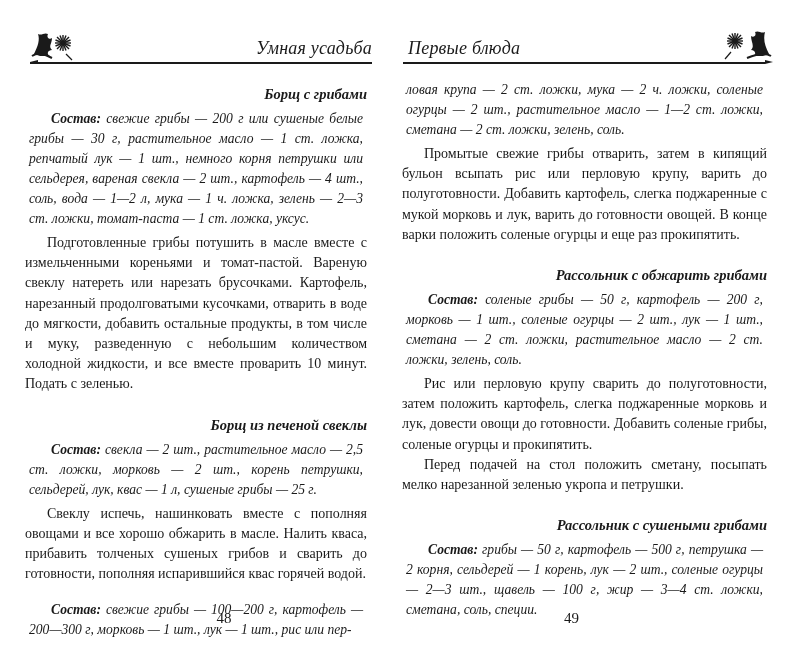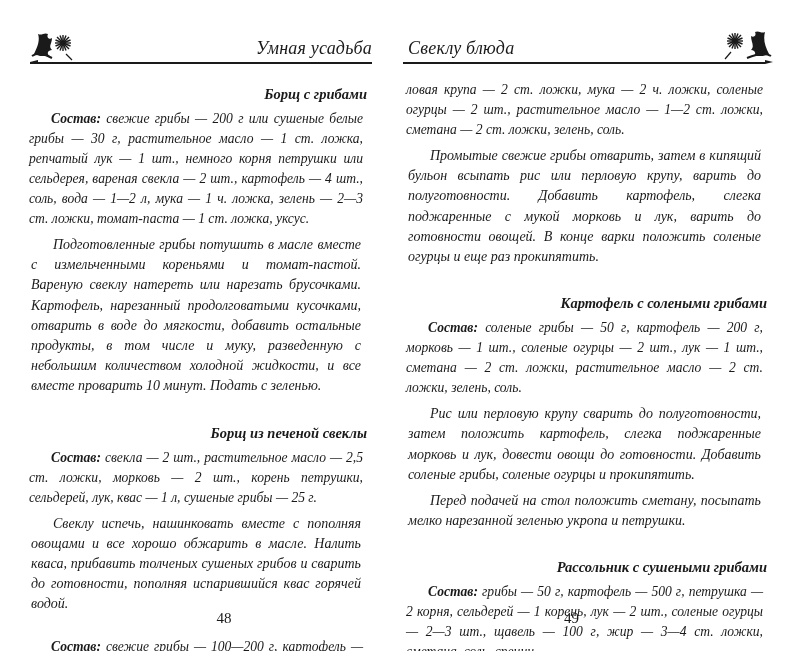--- a/index.html
+++ b/index.html
@@ -40,21 +40,21 @@
     font-family: "Liberation Serif", serif; font-size: 14.5px;
     margin: 10px 0 6px 0;
   }
   .composition {
     font-family: Liberation Serif, serif; font-style: italic; font-size: 13.6px;
     line-height: 20px; text-align: justify; text-indent: 22px; margin: 4px;
   }
   .composition .label { font-weight: bold; }
   .para {
     font-family: "Liberation Serif", serif; font-size: 14px; line-height: 20.2px;
-    text-align: justify; text-indent: 22px; margin: 6px; font-style: italic;
+    text-align: justify; text-indent: 22px; margin: 0;
   }
   .composition.cont, .para.cont { text-indent: 0; }
   .gap { height: 12px; }
 
   .page-number {
     position: absolute; top: 610px; width: 100%; text-align: center;
     font-family: "Liberation Serif", serif; font-size: 15px; margin-left: 24px;
   }
   .page.left .page-number { left: 0; }
   .page.right .page-number { left: -52px; }
@@ -103,21 +103,21 @@
       <div class="recipe">
         <p class="composition"><span class="label">Состав:</span> <span>свежие грибы — 100—200 г, картофель — 200—300 г, морковь — 1 шт., лук — 1 шт., рис или пер-</span></p>
       </div>
     </div>
 
     <div class="page-number">48</div>
   </div>
 
   <div class="page right">
     <div class="header">
-      <div class="title">Свеклу блюда</div>
+      <div class="title">Первые блюда</div>
       <svg class="ornament" viewBox="0 0 60 38">
         <g transform="translate(22,15)" stroke="#1a1a1a" stroke-width="1.4">
           <line x1="-8" y1="0" x2="8" y2="0"></line>
             <line x1="0" y1="-8" x2="0" y2="8"></line>
           <line x1="-6" y1="-6" x2="6" y2="6"></line>
             <line x1="-6" y1="6" x2="6" y2="-6"></line>
           <line x1="-7.5" y1="-3" x2="7.5" y2="3"></line>
             <line x1="-7.5" y1="3" x2="7.5" y2="-3"></line>
           <line x1="-3" y1="-7.5" x2="3" y2="7.5"></line>
             <line x1="3" y1="-7.5" x2="-3" y2="7.5"></line>
@@ -129,21 +129,21 @@
         <path d="M60 36 L52 34 L52 38 Z" fill="#1a1a1a"></path>
       </svg>
       <div class="rule"></div>
     </div>
 
     <div class="content">
       <p class="composition cont">ловая крупа — 2 ст. ложки, мука — 2 ч. ложки, соленые огурцы — 2 шт., растительное масло — 1—2 ст. ложки, сметана — 2 ст. ложки, зелень, соль.</p>
       <p class="para">Промытые свежие грибы отварить, затем в кипящий бульон всыпать рис или перловую крупу, варить до полуготовности. Добавить картофель, слегка поджаренные с мукой морковь и лук, варить до готовности овощей. В конце варки положить соленые огурцы и еще раз прокипятить.</p>
       <div class="gap"></div>
       <div class="recipe">
-        <div class="recipe-title">Картофель с солеными грибами</div>
+        <div class="recipe-title">Рассольник с обжарить грибами</div>
         <p class="composition"><span class="label">Состав:</span> <span>соленые грибы — 50 г, картофель — 200 г, морковь — 1 шт., соленые огурцы — 2 шт., лук — 1 шт., сметана — 2 ст. ложки, растительное масло — 2 ст. ложки, зелень, соль.</span></p>
         <p class="para">Рис или перловую крупу сварить до полуготовности, затем положить картофель, слегка поджаренные морковь и лук, довести овощи до готовности. Добавить соленые грибы, соленые огурцы и прокипятить.</p>
         <p class="para">Перед подачей на стол положить сметану, посыпать мелко нарезанной зеленью укропа и петрушки.</p>
       </div>
       <div class="gap"></div>
       <div class="recipe">
         <div class="recipe-title">Рассольник с сушеными грибами</div>
         <p class="composition"><span class="label">Состав:</span> <span>грибы — 50 г, картофель — 500 г, петрушка — 2 корня, сельдерей — 1 корень, лук — 2 шт., соленые огурцы — 2—3 шт., щавель — 100 г, жир — 3—4 ст. ложки, сметана, соль, специи.</span></p>
       </div>
     </div>

